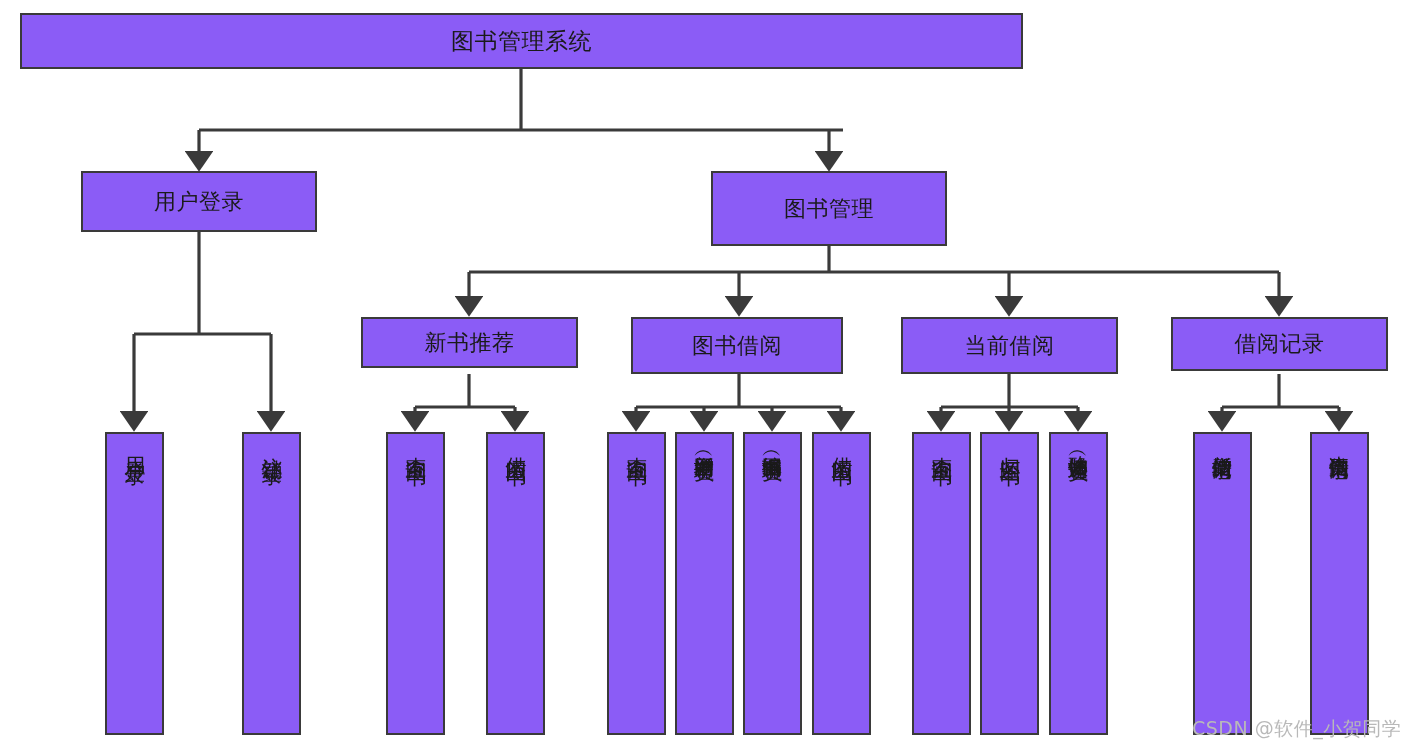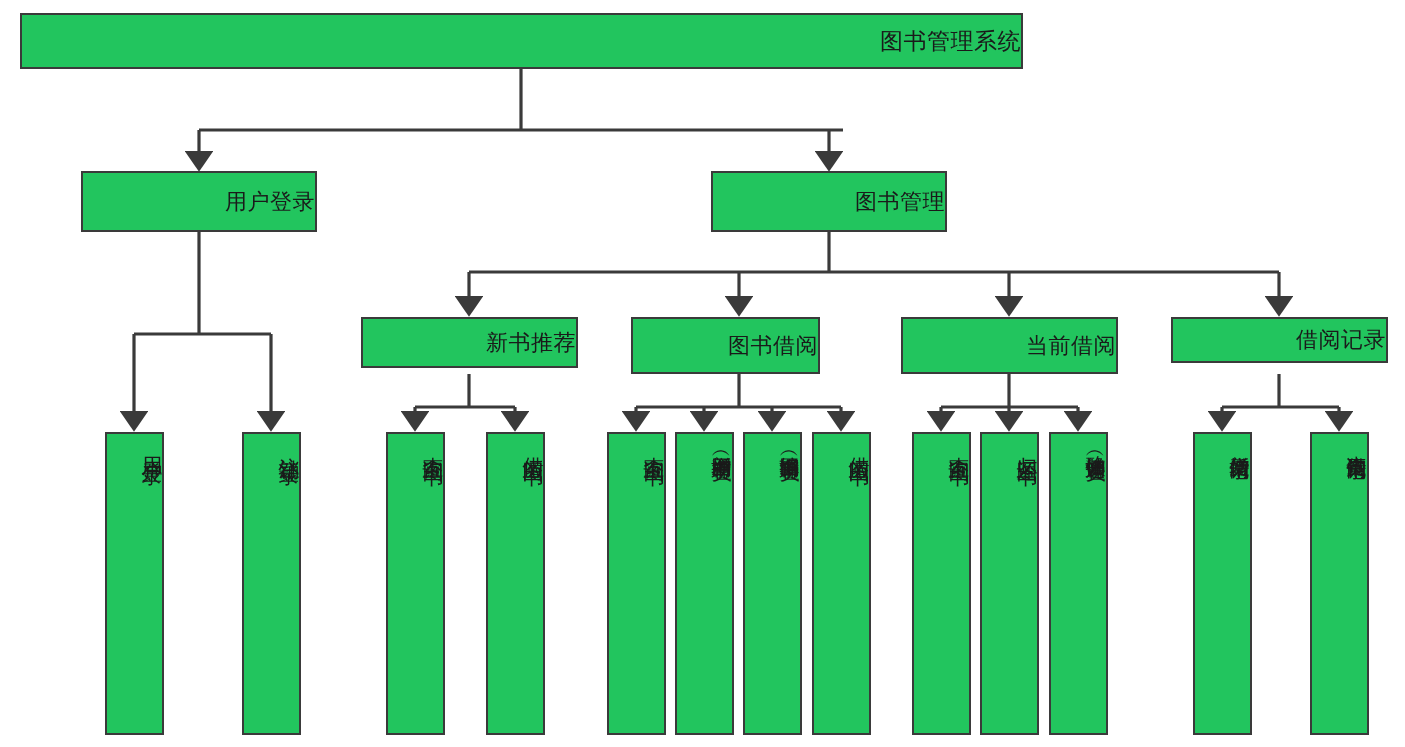--- a/index.html
+++ b/index.html
@@ -21,25 +21,25 @@
     position: absolute;
     left: 0;
     top: 0;
     width: 1405px;
     height: 747px;
     pointer-events: none;
   }
   .node {
     position: absolute;
     box-sizing: border-box;
-    background: #22c55e;
+    background: #8b5cf6;
     border: 2px solid #3a3a3a;
     display: flex;
     align-items: center;
-    justify-content: flex-end;
+    justify-content: center;
     color: #1a1a1a;
   }
   .node .label {
     display: block;
     text-align: center;
     line-height: 1.08;
     letter-spacing: 0.5px;
   }
   
   .node.horiz .label {
@@ -128,34 +128,34 @@
     </g>
   </svg>
 
   <div class="node horiz root" style="left:20px; top:13px; width:1003px; height:56px;">
     <span class="label">图书管理系统</span>
   </div>
 
   <div class="node horiz" style="left:81px; top:171px; width:236px; height:61px;">
     <span class="label">用户登录</span>
   </div>
-  <div class="node horiz" style="left:711px; top:171px; width:236px; height:61px;">
+  <div class="node horiz" style="left:711px; top:171px; width:236px; height:75px;">
     <span class="label">图书管理</span>
   </div>
 
   <div class="node horiz" style="left:361px; top:317px; width:217px; height:51px;">
     <span class="label">新书推荐</span>
   </div>
-  <div class="node horiz" style="left:631px; top:317px; width:189px; height:57px;">
+  <div class="node horiz" style="left:631px; top:317px; width:212px; height:57px;">
     <span class="label">图书借阅</span>
   </div>
   <div class="node horiz" style="left:901px; top:317px; width:217px; height:57px;font-family:Liberation Serif, serif;">
     <span class="label">当前借阅</span>
   </div>
-  <div class="node horiz" style="left:1171px; top:317px; width:217px; height:46px;">
+  <div class="node horiz" style="left:1171px; top:317px; width:217px; height:54px;">
     <span class="label">借阅记录</span>
   </div>
 
   <div class="node vert" style="left:105px; top:432px; width:59px; height:303px;">
     <span class="label">用户登录</span>
   </div>
   <div class="node vert" style="left:242px; top:432px; width:59px; height:303px;">
     <span class="label">注销登录</span>
   </div>
 
@@ -189,14 +189,15 @@
     <span class="label">确认归还（管理员）</span>
   </div>
 
   <div class="node vert tall" style="left:1193px; top:432px; width:59px; height:303px;">
     <span class="label">新增借阅记录</span>
   </div>
   <div class="node vert tall" style="left:1310px; top:432px; width:59px; height:303px;">
     <span class="label">查询借阅记录</span>
   </div>
 
+  <div class="watermark" style="left:1192px; top:716px;">CSDN @软件_小贺同学</div>
 
 </div>
 
 </body></html>

